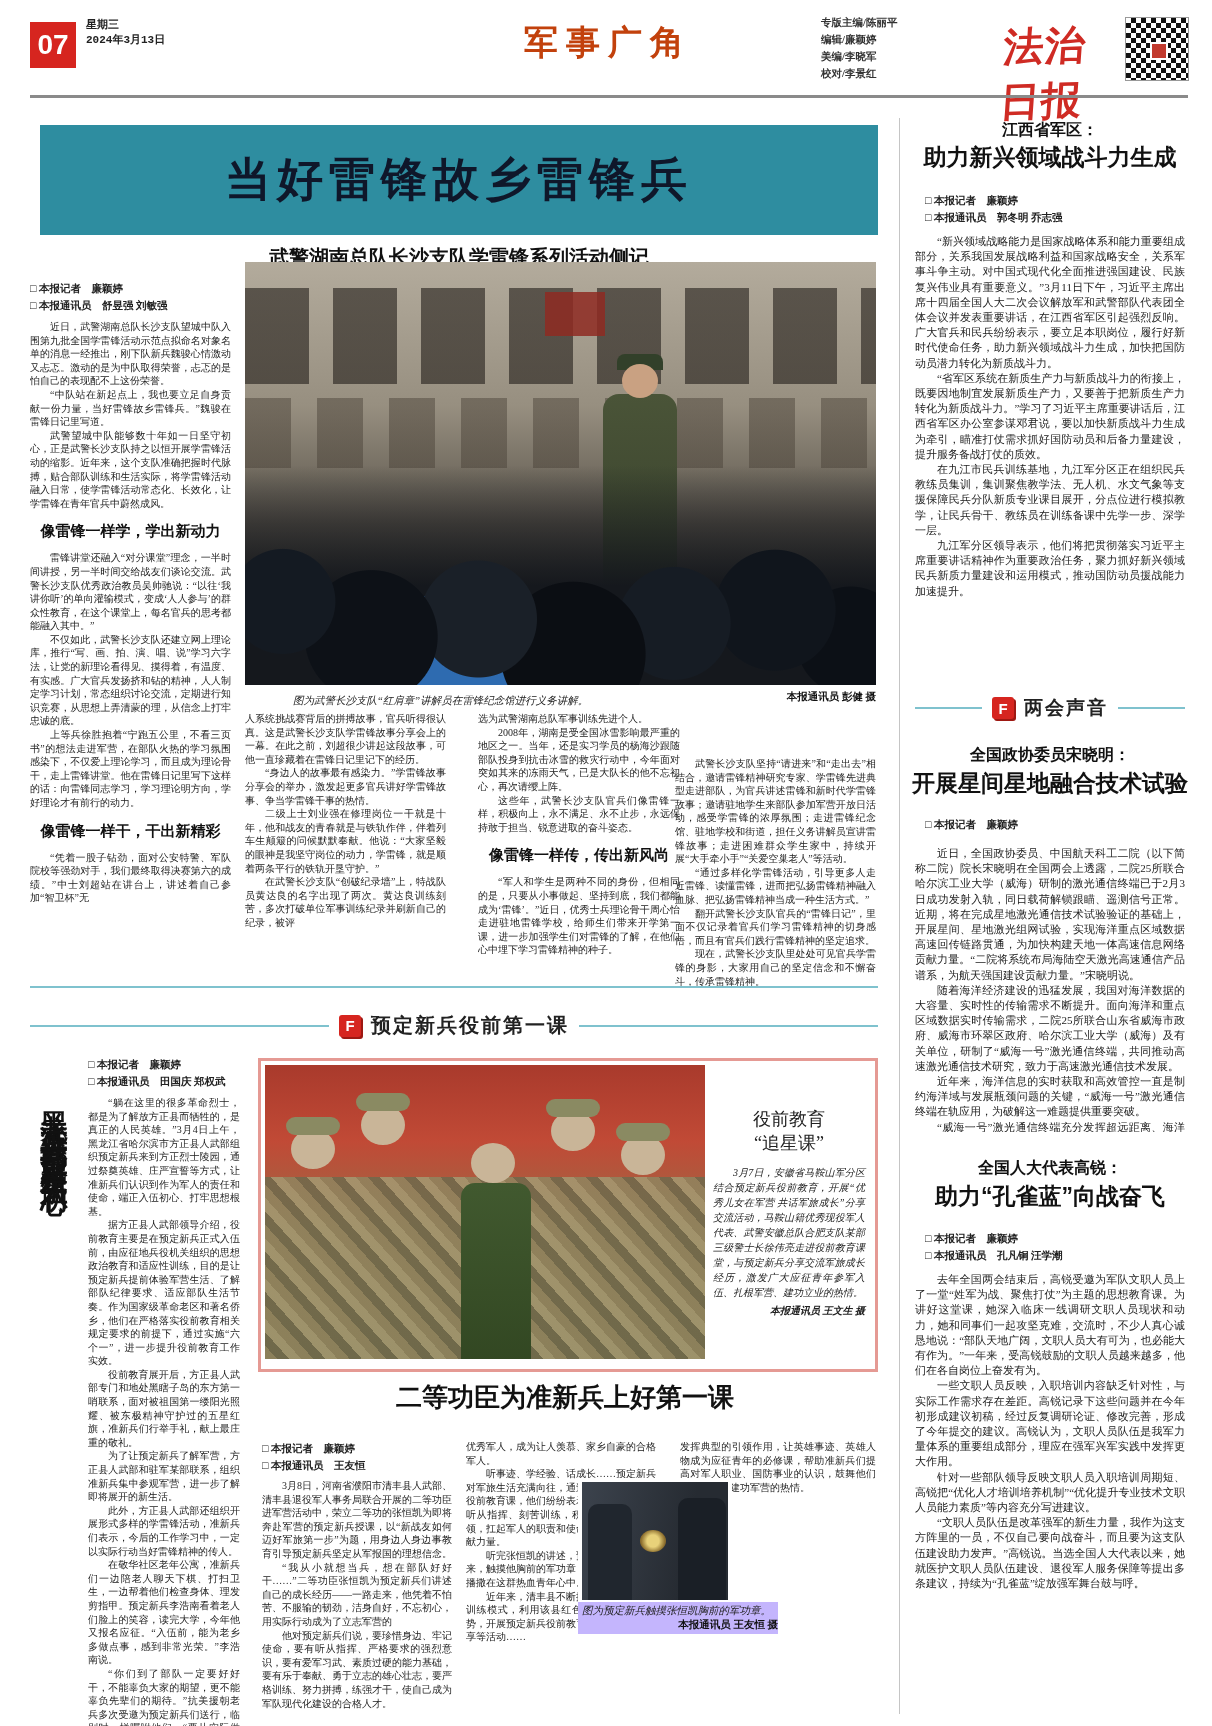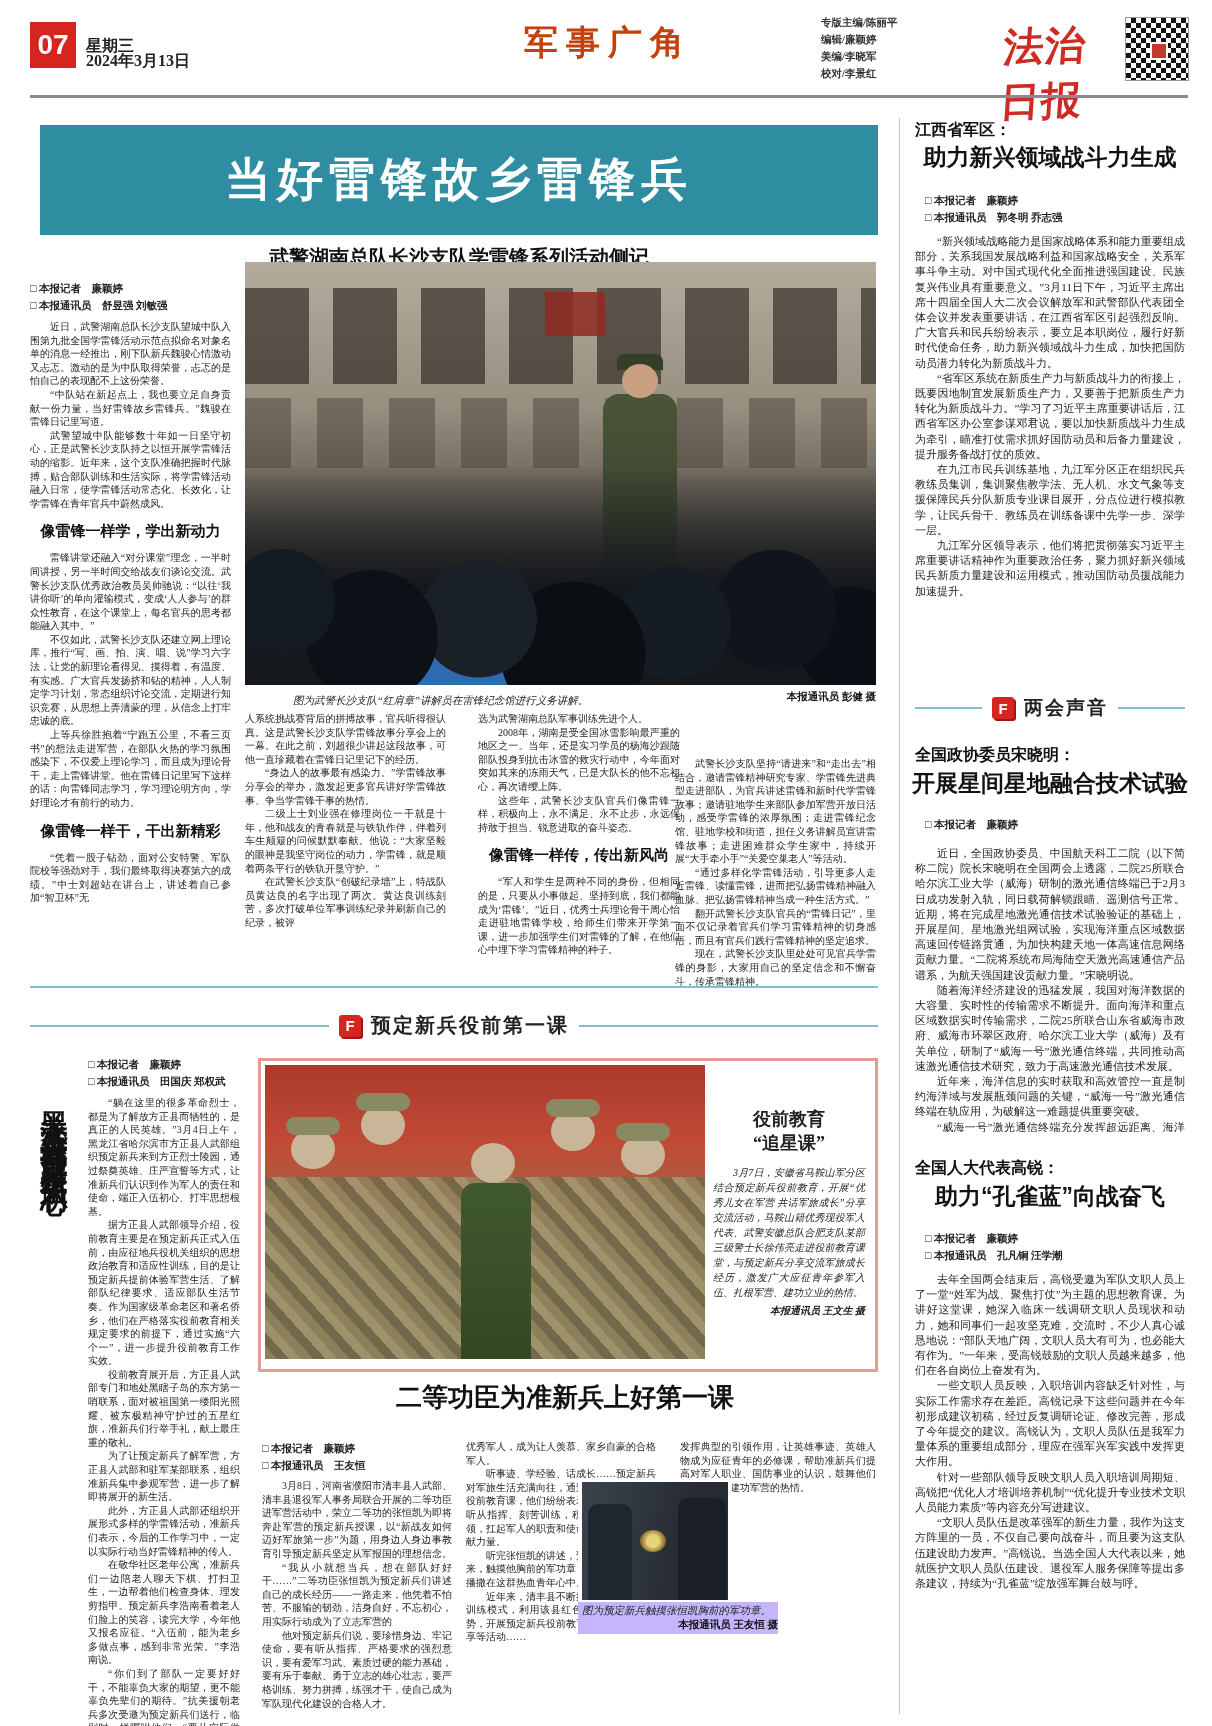--- a/index.html
+++ b/index.html
@@ -3,50 +3,50 @@
 <meta charset="utf-8">
 <style>
   html,body{margin:0;padding:0;background:#e8e8e8;}
   .page{position:relative;width:1212px;height:1726px;background:#ffffff;margin:0 auto;
         font-family:"Liberation Serif","DejaVu Serif",serif;color:#222;overflow:hidden;}
   .abs{position:absolute;}
   
   .pagenum{left:30px;top:22px;width:46px;height:46px;background:#d6251f;color:#fff;
            font-family:"Liberation Sans",sans-serif;font-weight:bold;font-size:28px;
            display:flex;align-items:center;justify-content:center;}
-  .dateblk{left:86px;top:38px;font-family:Liberation Serif, serif;font-weight:bold;
-           font-size:16px;line-height:15px;color:#222;}
+  .dateblk{left:86px;top:18px;font-family:Liberation Mono, monospace;font-weight:bold;
+           font-size:11px;line-height:15px;color:#222;}
   .sectitle{left:448px;top:20px;width:320px;text-align:center;color:#c2410c;
             font-family:"Liberation Sans",sans-serif;font-weight:bold;font-size:34px;letter-spacing:8px;}
   .staff{left:821px;top:14px;width:152px;text-align:right;font-size:10.5px;line-height:13.5px;
          font-family:"Liberation Sans",sans-serif;color:#333;}
   .staff p{margin:0;text-indent:0 !important;}
   .masthead{left:1002px;top:18px;width:120px;color:#cf2b24;font-weight:bold;font-size:40px;
             font-family:"Liberation Serif",serif;transform:skewX(-6deg) rotate(-2deg);letter-spacing:1px;}
   .qr{left:1126px;top:18px;width:62px;height:62px;
       background:repeating-conic-gradient(#111 0% 25%, #fff 0% 50%) 0 0/10px 10px;outline:1px solid #999;}
   .qr .dot{position:absolute;left:24px;top:24px;width:14px;height:14px;background:#c23a2e;border:2px solid #fff;}
   .hrule{left:30px;top:95px;width:1158px;height:3px;background:#8a8a8a;}
   .vdiv{left:899px;top:118px;width:1px;height:1596px;background:#c5c5c5;}
   
   p{margin:0;text-indent:2em;text-align:justify;}
   .body10 p{font-size:10px;line-height:13.6px;}
   .body11 p{font-size:11px;line-height:15.2px;}
   .cont p:first-child{text-indent:0;}
   .bylines p{text-indent:0;font-weight:bold;font-size:10.5px;line-height:17px;text-align:left;
              font-family:"Liberation Serif",serif;}
   .clip{overflow:hidden;}
-  .kicker{font-family:"Liberation Sans",sans-serif;font-weight:bold;text-align:left;color:#111;}
+  .kicker{font-family:"Liberation Sans",sans-serif;font-weight:bold;text-align:center;color:#111;}
   .headline{font-family:"Liberation Sans",sans-serif;font-weight:bold;text-align:center;color:#111;}
   .subhead{font-family:"Liberation Sans",sans-serif;font-weight:bold;font-size:15px;
            text-align:center;margin:12px 0 10px 0;color:#111;}
   
   .banner{left:40px;top:125px;width:838px;height:110px;background:#2e8da0;
           display:flex;align-items:center;justify-content:center;}
-  .banner .t{color:#ffffff;font-family:"Liberation Sans",sans-serif;font-weight:bold;
+  .banner .t{color:#0f172a;font-family:"Liberation Sans",sans-serif;font-weight:bold;
              font-size:46px;letter-spacing:6px;}
   .subtitle{left:40px;top:244px;width:838px;text-align:center;font-size:20px;font-weight:bold;
             font-family:"Liberation Sans",sans-serif;color:#111;}
   .leadcol{width:201px;}
   
   .photo-main{left:245px;top:262px;width:631px;height:423px;overflow:hidden;
     background:linear-gradient(180deg,#b3ab9c 0%,#978f80 34%,#59534a 62%,#27231f 100%);}
   .photo-main .frames{position:absolute;left:0;top:26px;width:100%;height:96px;
     background:repeating-linear-gradient(90deg,rgba(42,37,32,.8) 0 64px,rgba(0,0,0,0) 64px 88px);opacity:.8;}
   .photo-main .frames2{position:absolute;left:0;top:136px;width:100%;height:70px;
@@ -86,21 +86,21 @@
   .box2{left:258px;top:1058px;width:614px;height:308px;border:3px solid #e59a94;background:#fff;}
   .photo-s2{position:absolute;left:4px;top:4px;width:440px;height:294px;overflow:hidden;
     background:linear-gradient(180deg,#a93a2c 0%,#c14a36 26%,#9a6a46 55%,#77633f 100%);}
   .photo-s2 .tex{position:absolute;left:0;bottom:0;width:100%;height:62%;opacity:.85;
     background:repeating-linear-gradient(48deg,#8f855f 0 9px,#6e6a4c 9px 18px,#a39a72 18px 27px);}
   .photo-s2 .h{position:absolute;width:44px;height:40px;border-radius:50%;background:#c9b598;}
   .photo-s2 .h i{position:absolute;left:-5px;top:-12px;width:54px;height:18px;border-radius:9px;background:#8a8a62;display:block;}
   .photo-s2 .officer{position:absolute;left:196px;top:118px;width:70px;height:180px;border-radius:14px 14px 0 0;
     background:linear-gradient(#41592f,#324722);}
   .s2side{position:absolute;left:452px;top:10px;width:152px;height:286px;}
-  .s2side .t1,.s2side .t2{font-weight:bold;font-size:18px;text-align:center;font-family:"Liberation Serif",serif;}
+  .s2side .t1,.s2side .t2{font-weight:normal;font-size:18px;text-align:center;font-family:"Liberation Serif",serif;}
   .s2side .txt{margin-top:10px;font-style:italic;font-size:10px;line-height:15px;}
   .s2side .txt p{text-indent:2em;}
   .s2side .cr{text-align:right;font-weight:bold;font-size:10px;margin-top:4px;font-style:italic;}
   .headline2{left:258px;top:1380px;width:614px;font-size:26px;}
   .photo-s3{left:578px;top:1478px;width:146px;height:118px;border:4px solid #fff;overflow:hidden;
     background:linear-gradient(100deg,#3c434d 0%,#262b32 70%);}
   .photo-s3 .g{position:absolute;left:58px;top:48px;width:26px;height:22px;border-radius:50%;
     background:radial-gradient(circle,#e8d27a 0 6px,#8a6c2c 12px);}
   .photo-s3 .f1{position:absolute;left:6px;top:22px;width:44px;height:96px;border-radius:10px 10px 0 0;background:#20262e;}
   .photo-s3 .f2{position:absolute;left:96px;top:16px;width:48px;height:102px;border-radius:10px 10px 0 0;background:#1a1f26;}

